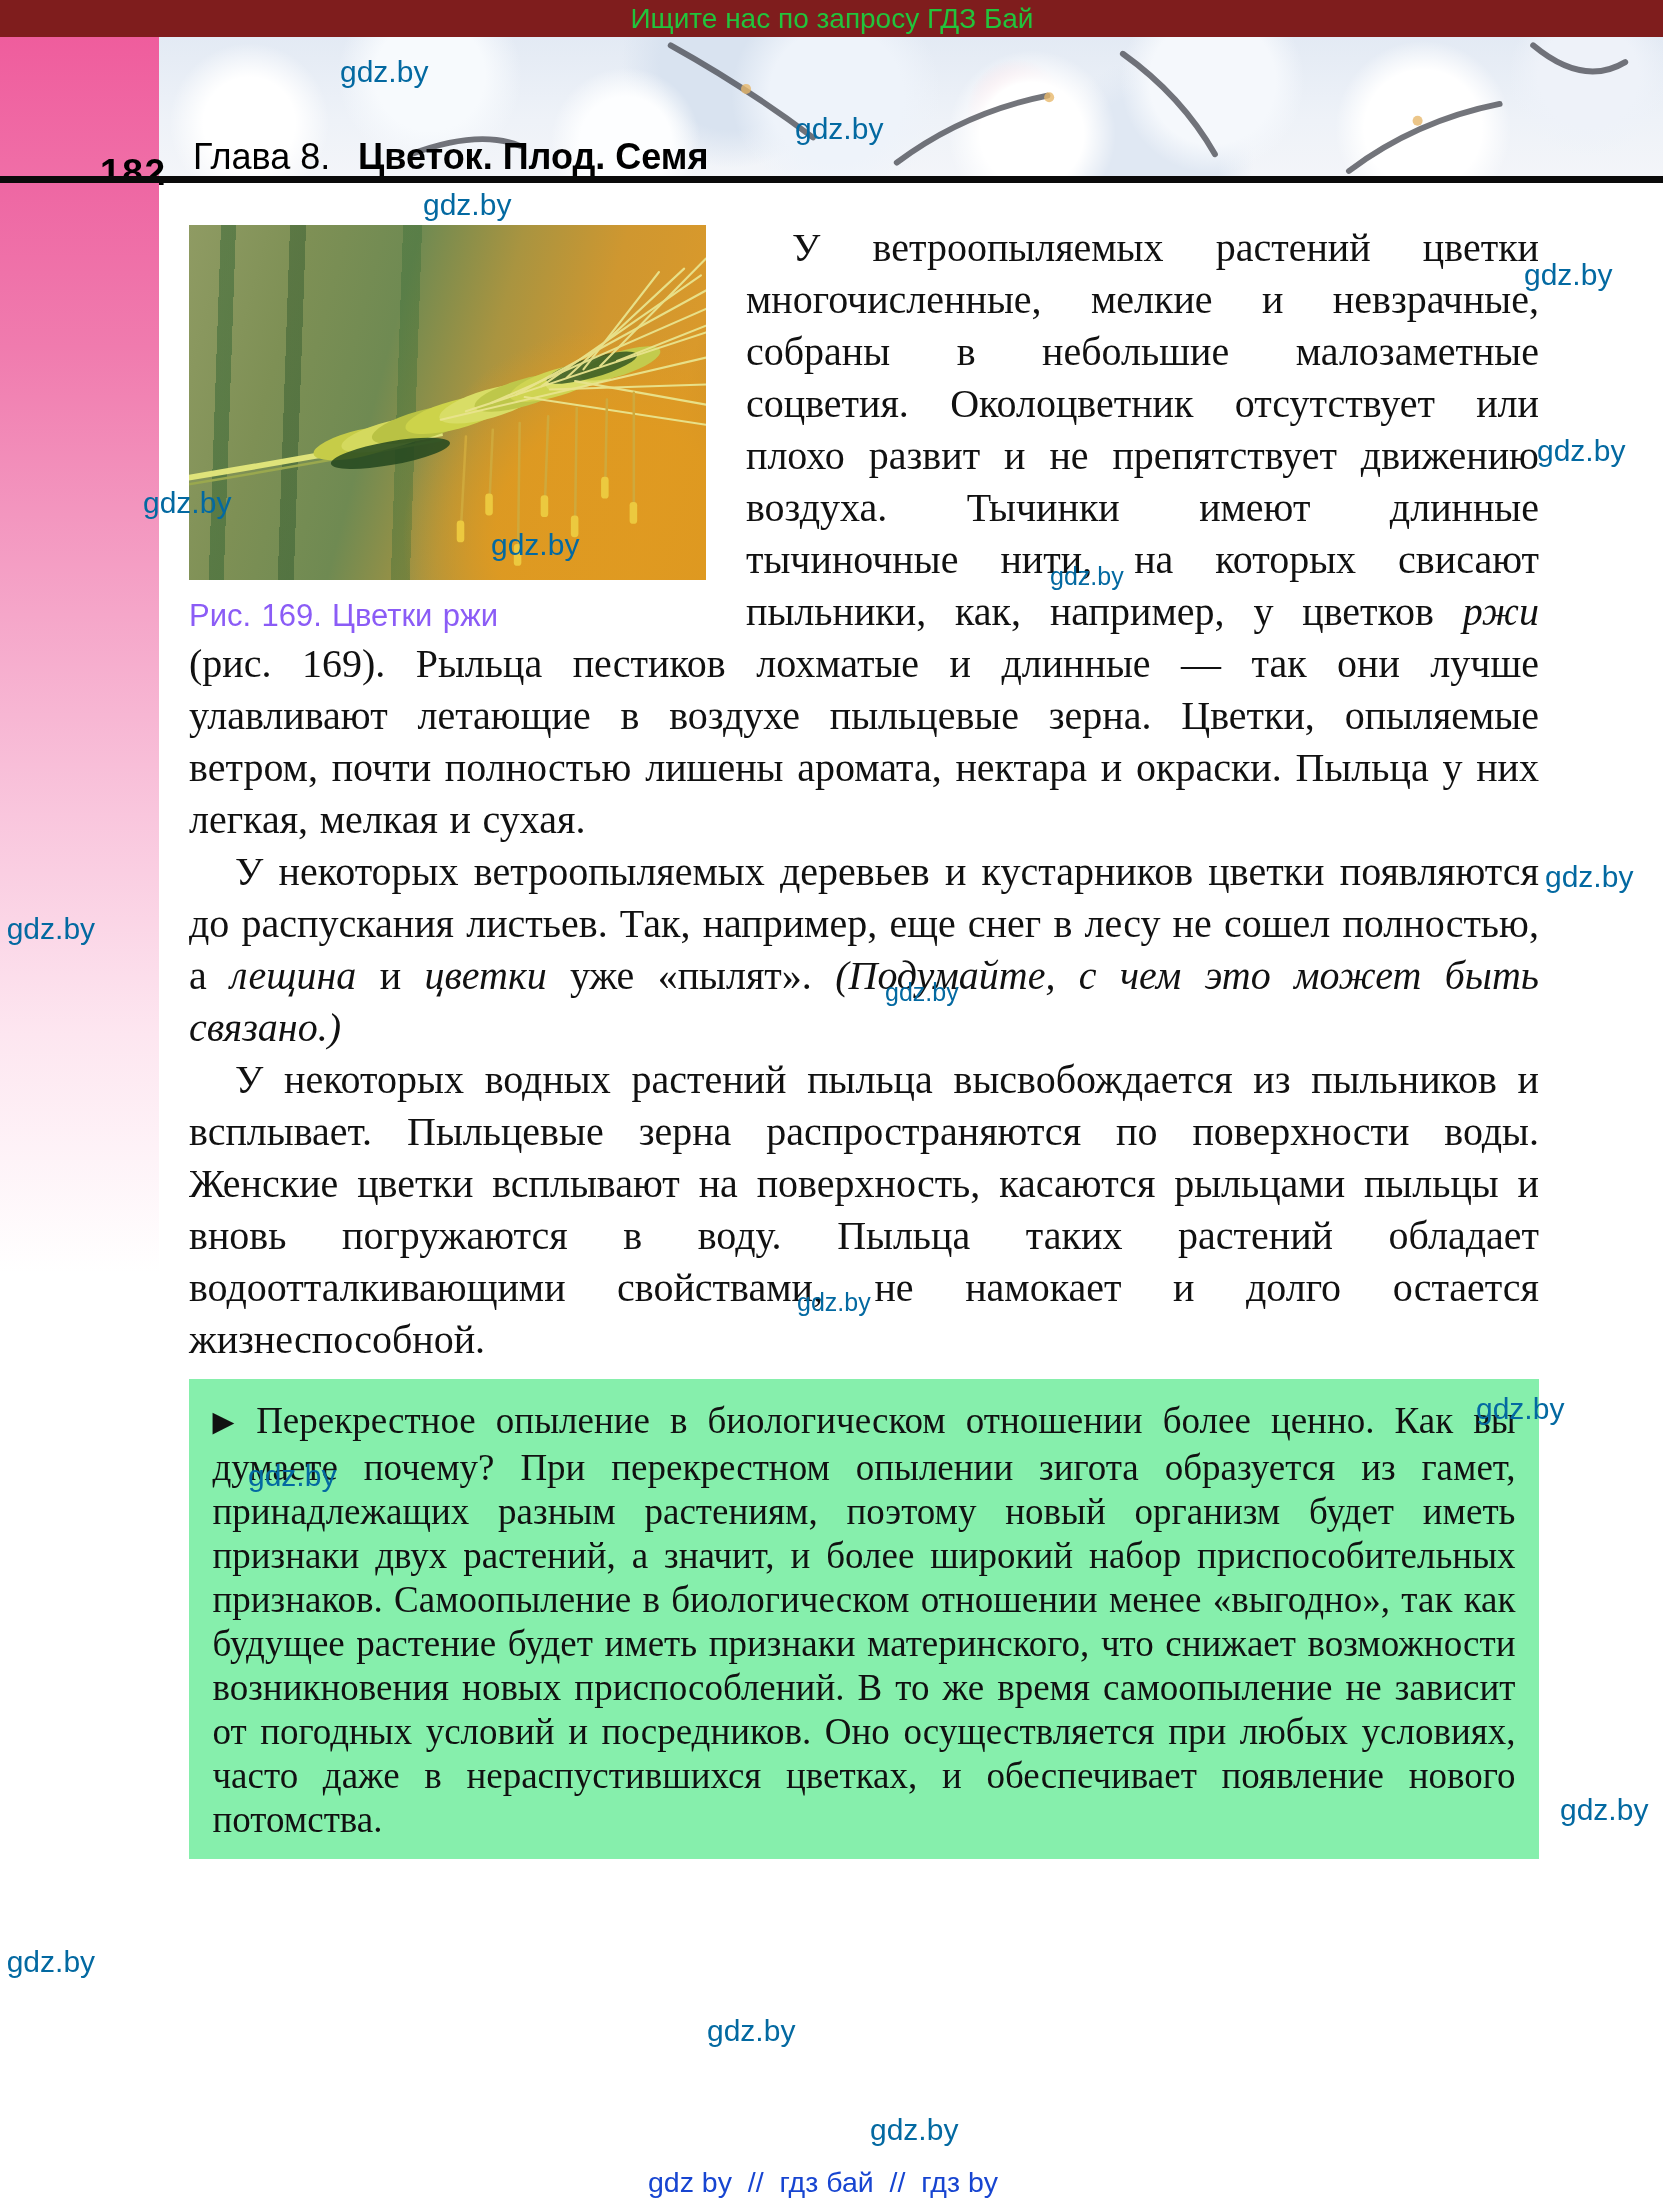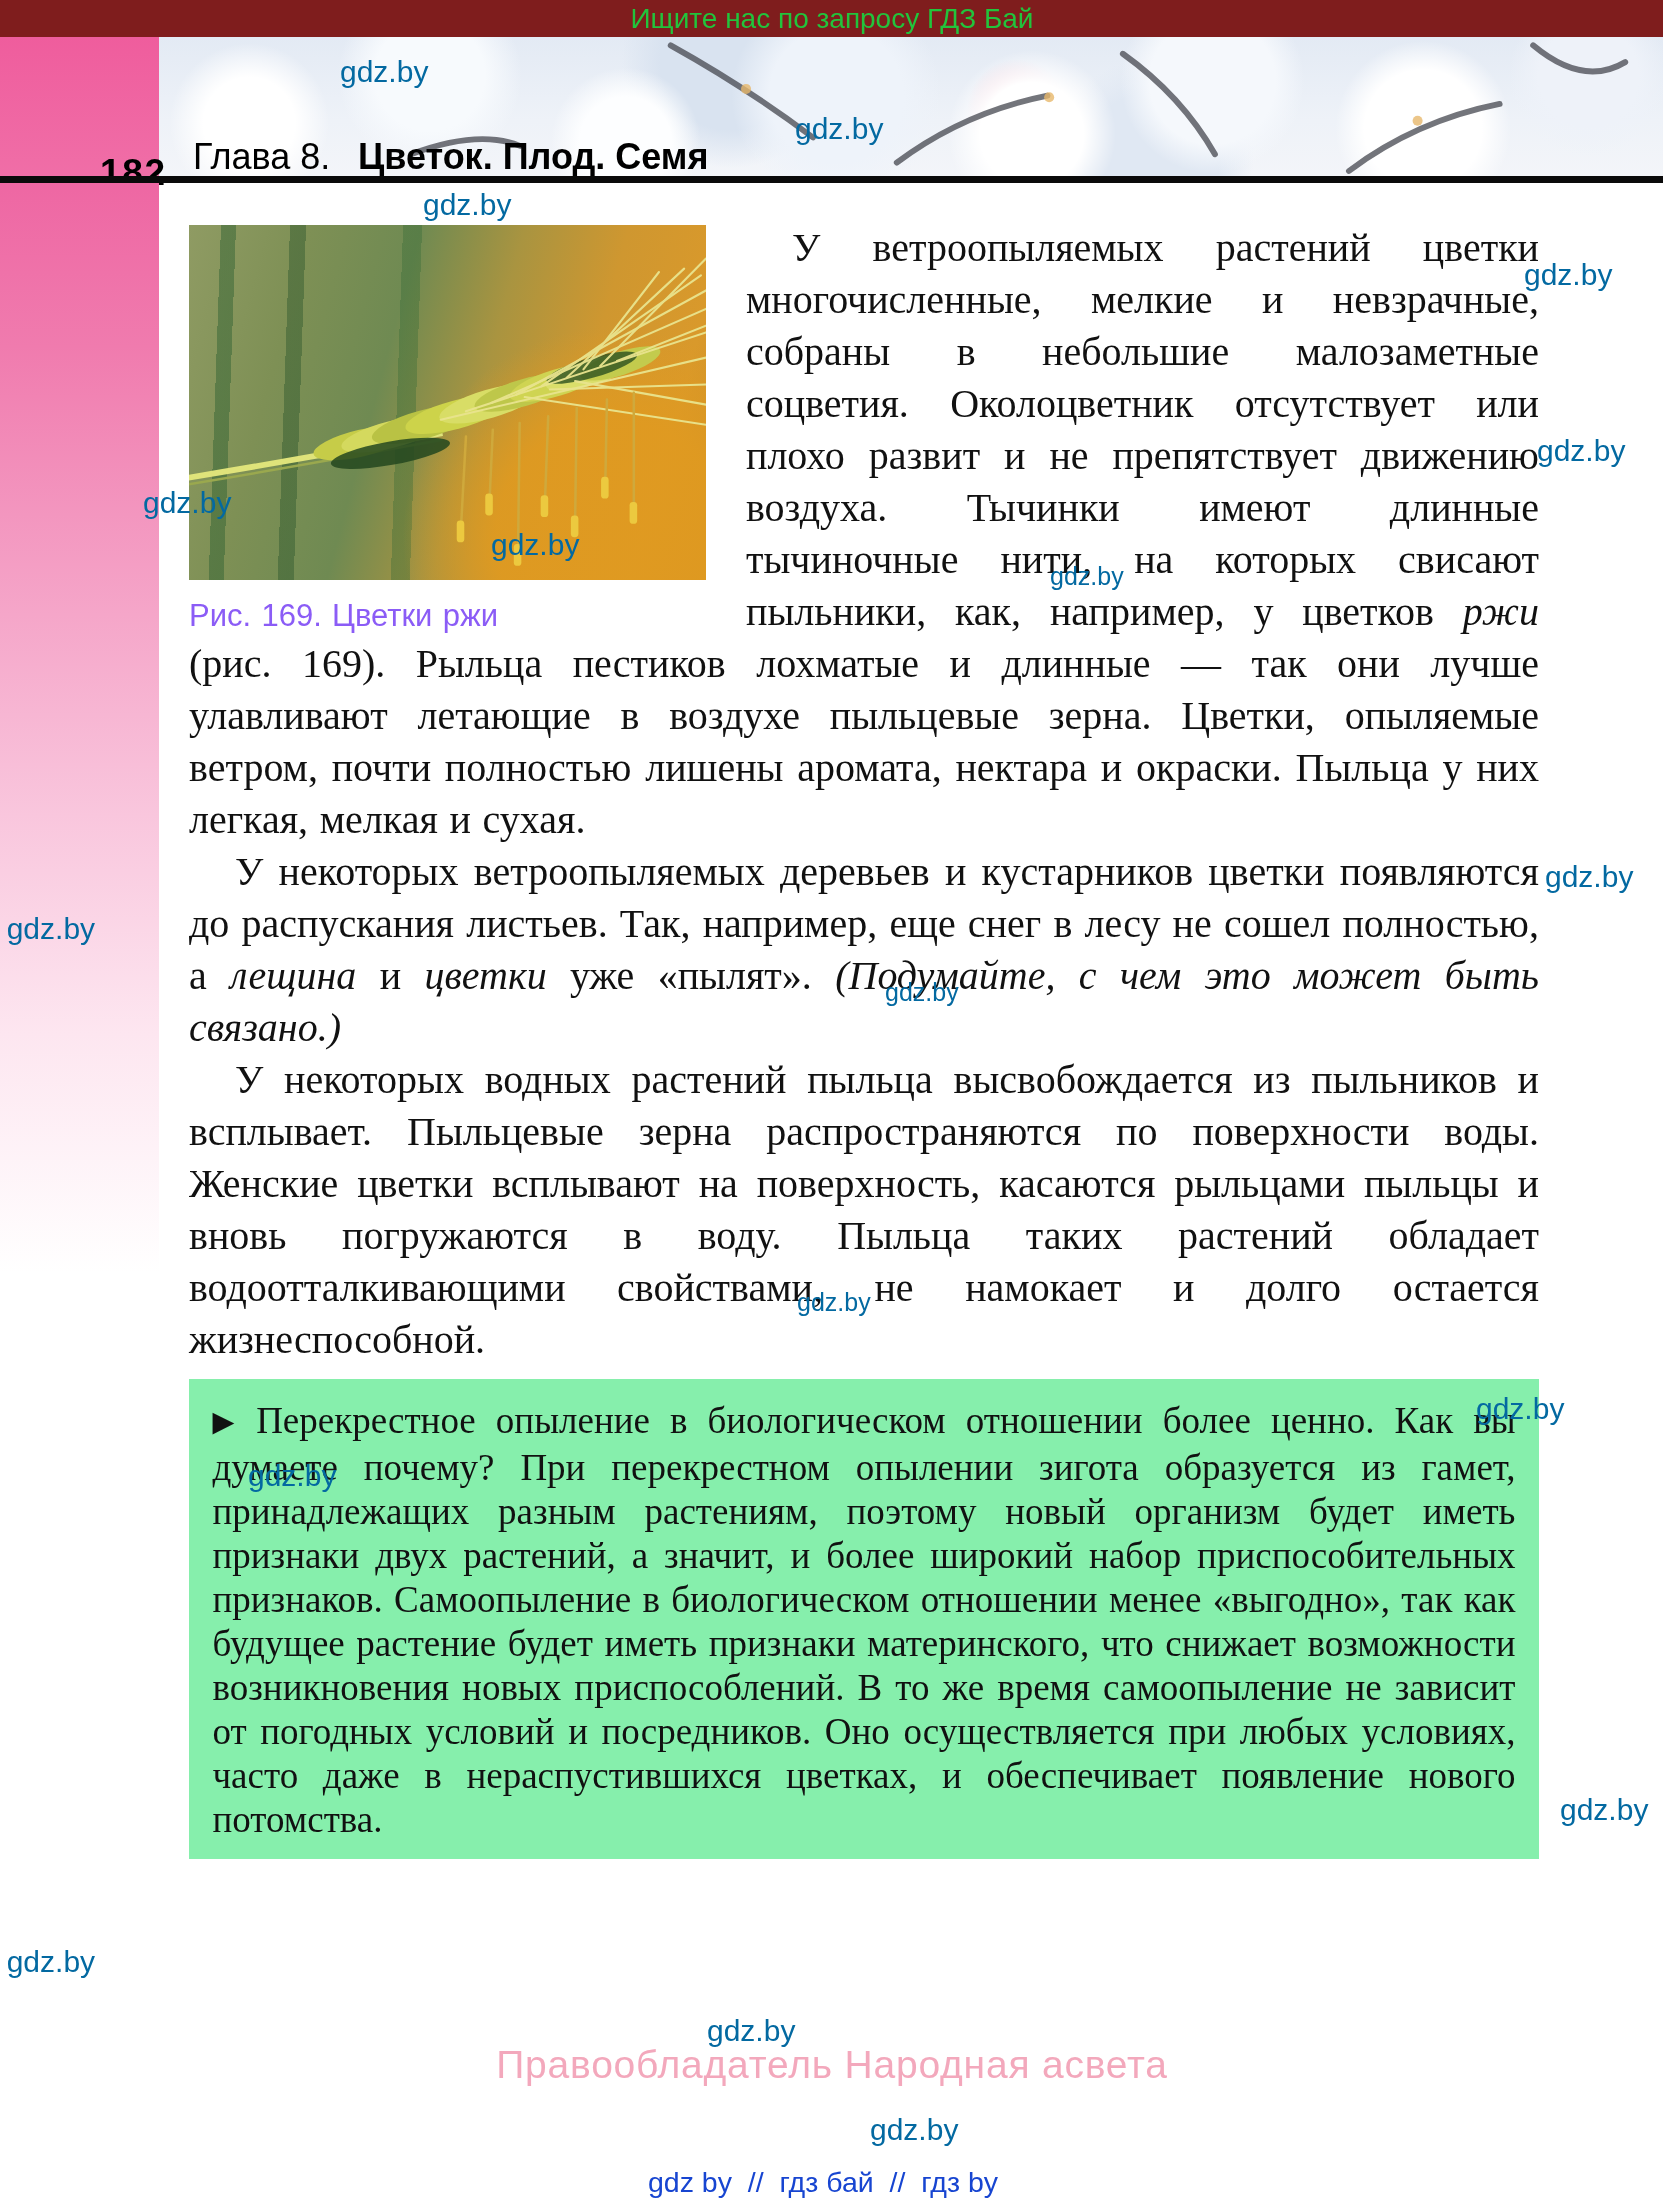--- a/index.html
+++ b/index.html
@@ -247,21 +247,20 @@
 
     <p>
       <span>У некоторых водных растений пыльца высвобождается из пыльников и всплывает. Пыльцевые зерна распространяются по поверхности воды. Женские цветки всплывают на поверхность, касаются рыльцами пыльцы и вновь погружаются в воду. Пыльца таких растений обладает водоотталкивающими свойствами, не намокает и долго остается жизнеспособной.</span>
     </p>
 
     <div class="info-box">
       <span class="marker">▶</span><span>Перекрестное опыление в биологическом отношении более ценно. Как вы думаете почему? При перекрестном опылении зигота образуется из гамет, принадлежащих разным растениям, поэтому новый организм будет иметь признаки двух растений, а значит, и более широкий набор приспособительных признаков. Самоопыление в биологическом отношении менее «выгодно», так как будущее растение будет иметь признаки материнского, что снижает возможности возникновения новых приспособлений. В то же время самоопыление не зависит от погодных условий и посредников. Оно осуществляется при любых условиях, часто даже в нераспустившихся цветках, и обеспечивает появление нового потомства.</span>
     </div>
   </div>
 
-  <div class="copyright">Правообладатель Народная асвета</div>
   <div class="footer-links">gdz by  //  гдз бай  //  гдз by</div>
 
 <div class="watermark" style="left: 340px; top: 55px; font-size: 30px;">gdz.by</div>
     <div class="watermark" style="left: 795px; top: 112px; font-size: 30px;">gdz.by</div>
     <div class="watermark" style="left: 423px; top: 188px; font-size: 30px;">gdz.by</div>
     <div class="watermark" style="left: 1524px; top: 258px; font-size: 30px;">gdz.by</div>
     <div class="watermark" style="left: 1537px; top: 434px; font-size: 30px;">gdz.by</div>
     <div class="watermark" style="left: 143px; top: 486px; font-size: 30px;">gdz.by</div>
     <div class="watermark" style="left: 491px; top: 528px; font-size: 30px;">gdz.by</div>
     <div class="watermark" style="left: 1050px; top: 562px; font-size: 25px;">gdz.by</div>

